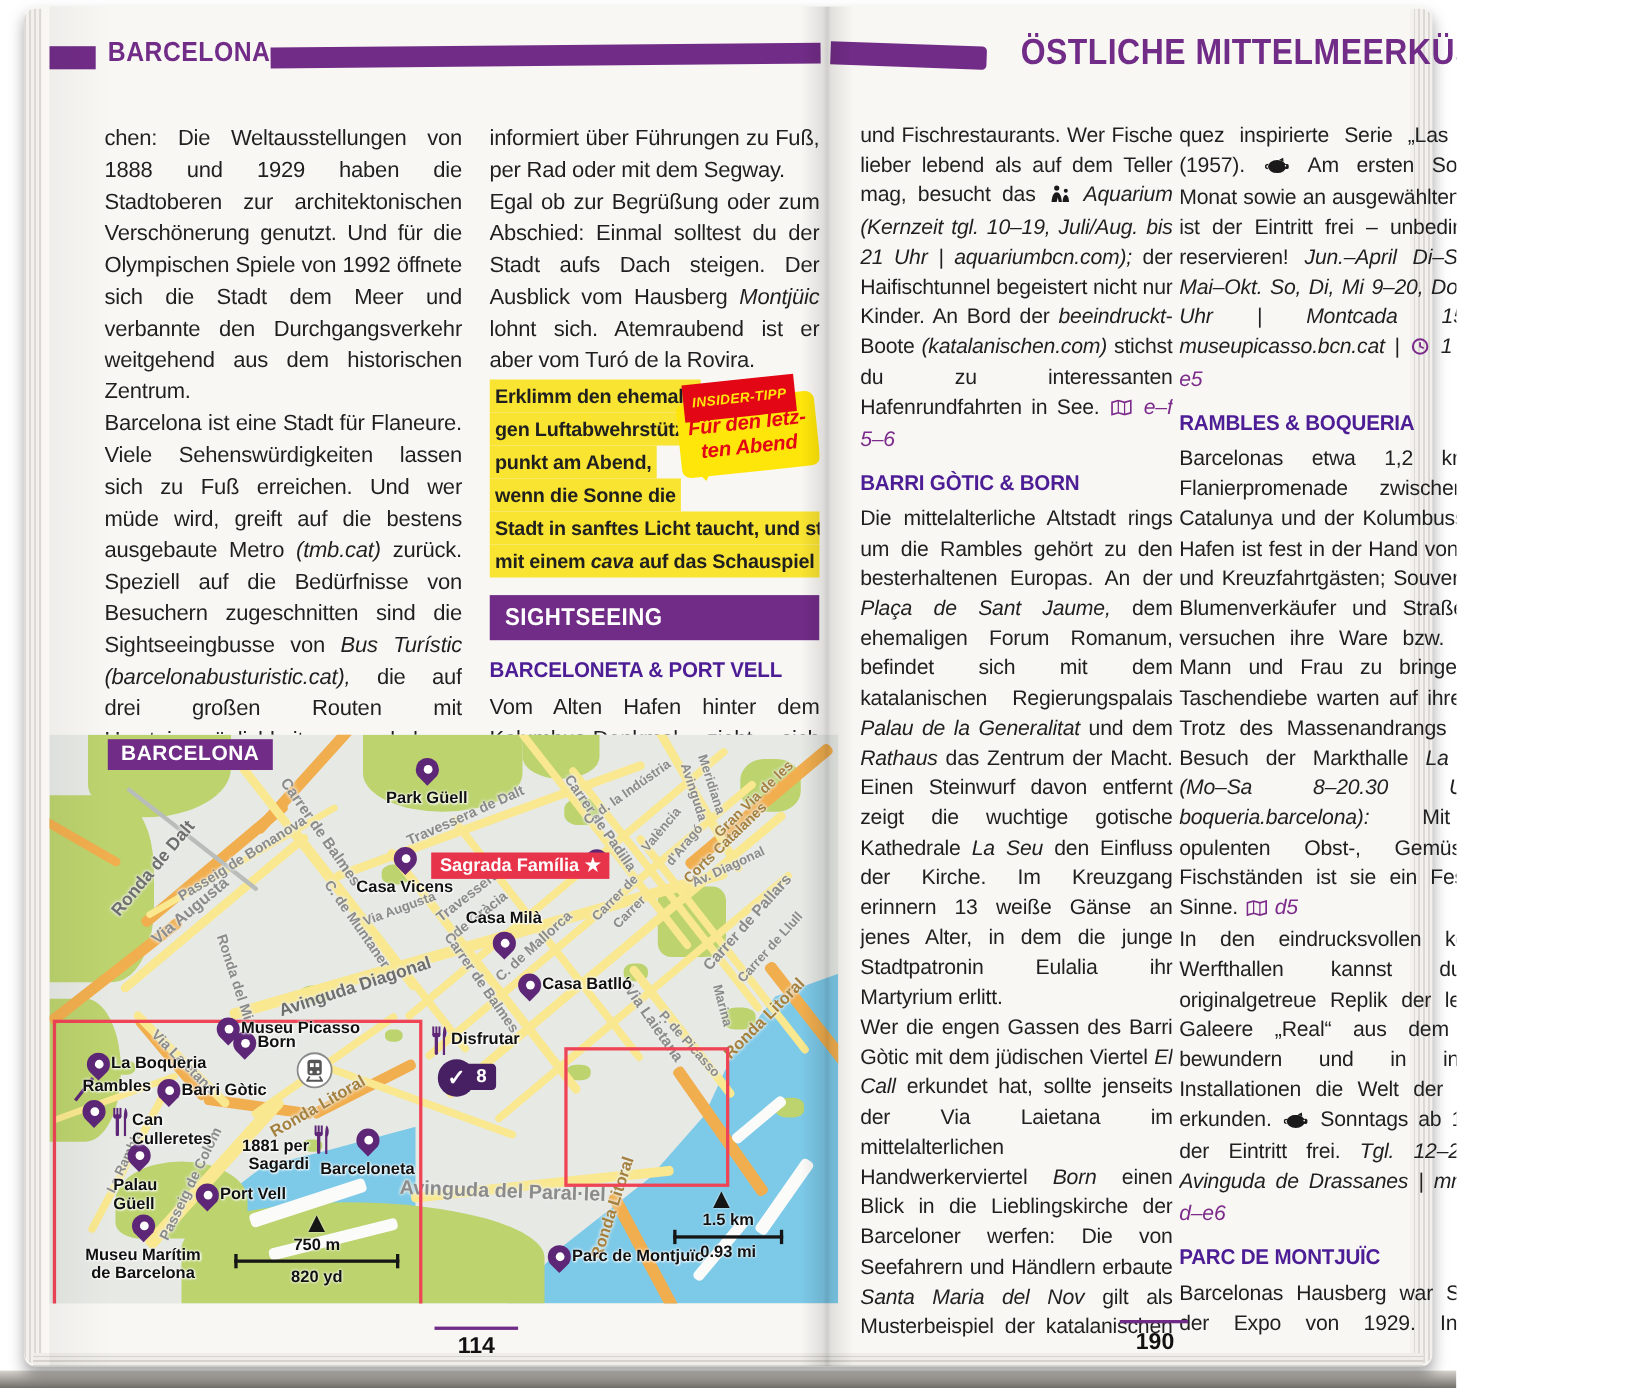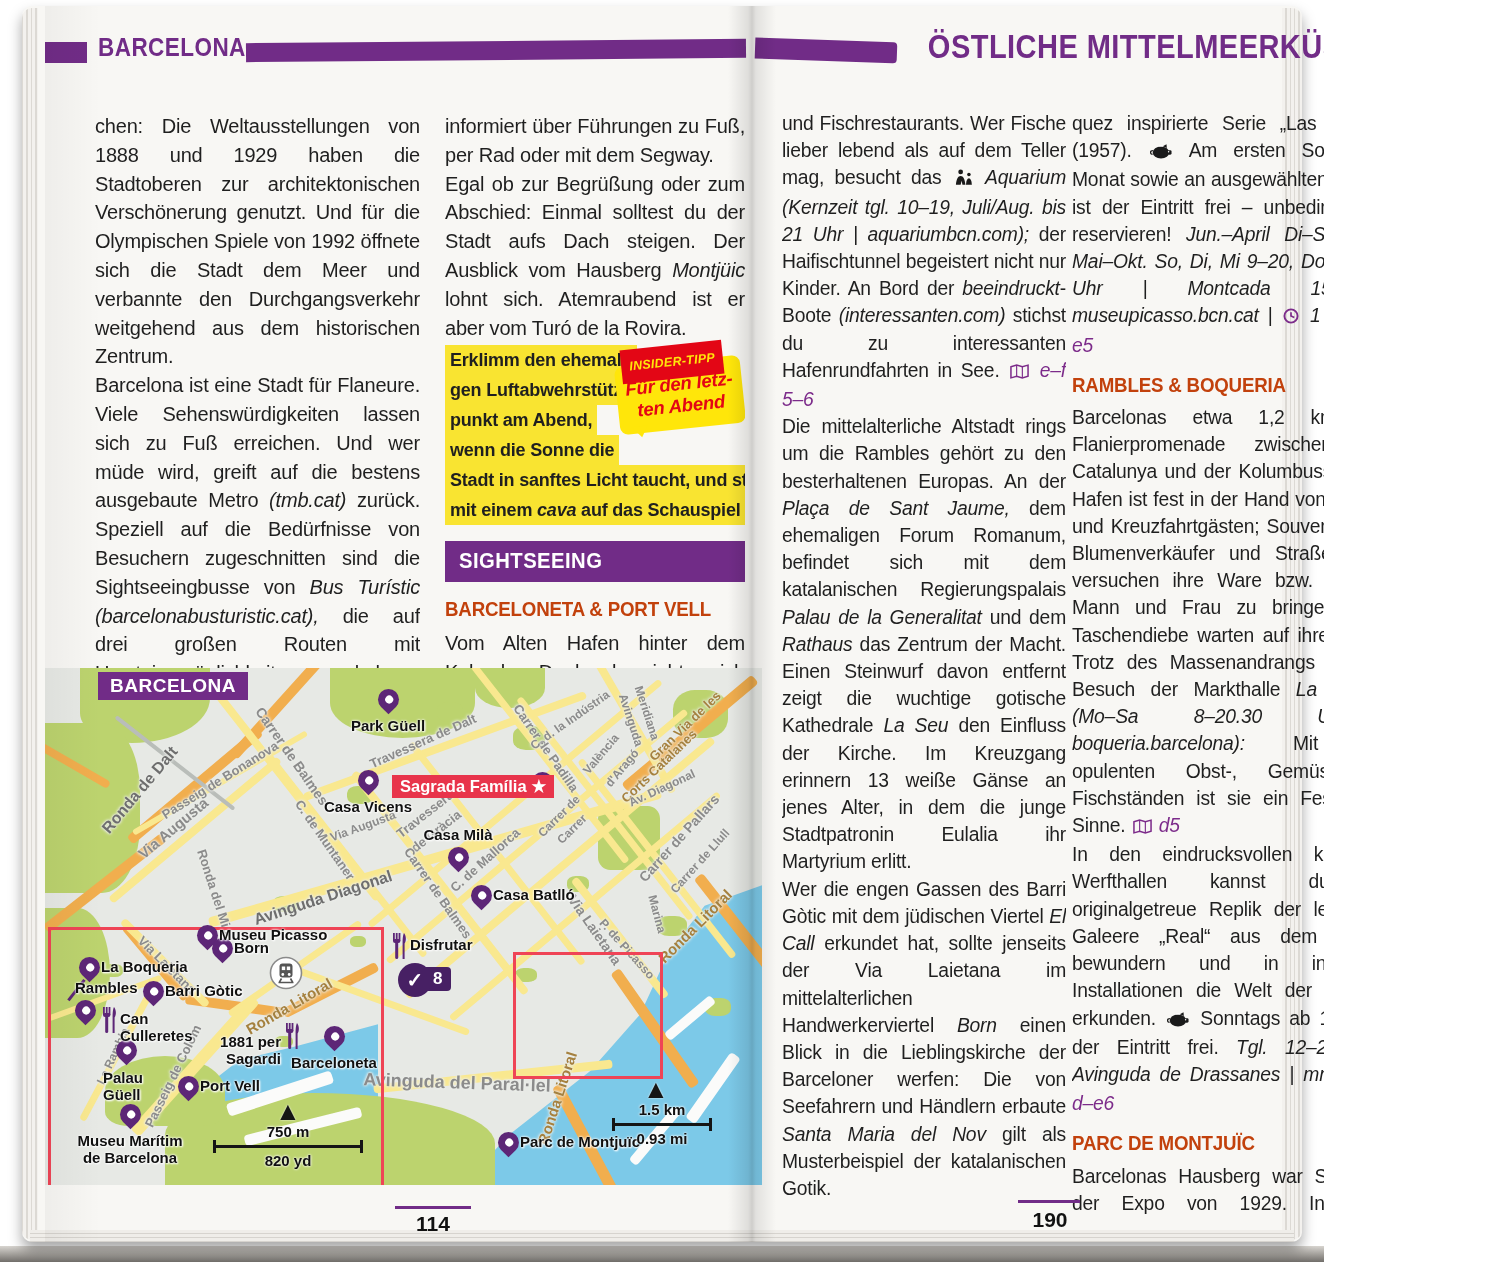--- a/index.html
+++ b/index.html
@@ -27,21 +27,21 @@
   .htitle>span{display:inline-block;transform:scaleX(.9);transform-origin:left center;letter-spacing:.5px;}
   .r-title{text-align:center;}
   .r-title>span{transform:scaleX(.88);transform-origin:center;}
 
   
   .col{position:absolute;overflow:hidden;text-align:justify;}
   .col-l{font-size:20px;line-height:28.8px;letter-spacing:-.2px;}
   .col-r{font-size:19.3px;line-height:27.2px;letter-spacing:-.2px;}
   .para{margin:0 0 0 0;}
   .para+.para{margin-top:0;}
-  .h{color:#c2410c;font-weight:bold;font-size:19.5px;margin:13px 0 5px;white-space:nowrap;}
+  .h{color:#4c1d95;font-weight:bold;font-size:19.5px;margin:13px 0 5px;white-space:nowrap;}
   .h>span{display:inline-block;transform:scaleX(.96);transform-origin:left center;}
   .sbar{background:#712c87;color:#fff;font-weight:bold;font-size:22px;padding:6px 0 6px 14px;margin:16px 0 10px;}
   .sbar>span{display:inline-block;transform:scaleX(.92);transform-origin:left center;letter-spacing:.5px;}
   .ref{color:#7c2b8a;font-style:italic;}
   .ic{display:inline-block;vertical-align:-2px;margin:0 2px;}
 
   
   .tip{position:relative;margin:3px 0 8px;font-size:18px;font-weight:600;line-height:30px;}
   .tip-line{display:table;background:#f9e431;padding:0 5px;white-space:nowrap;}
   .tip-badge{position:absolute;right:22px;top:0;background:#e30615;color:#ffe60a;font-weight:bold;
@@ -133,24 +133,25 @@
       <div class="sbar"><span>SIGHTSEEING</span></div>
       <div class="h"><span>BARCELONETA &amp; PORT VELL</span></div>
       <p class="para">Vom Alten Hafen hinter dem Kolumbus-Denkmal zieht sich eine Promenade zum beliebten Fischerviertel  mit Stadtstrand, Kneipen</p>
     </div>
   <div class="col col-r" id="r-col1" style="left:782px;top:110px;width:284px;height:1105px;">
       <p class="para">und Fischrestaurants. Wer Fische lieber lebend als auf dem Teller mag, besucht das <span class="ic"><svg width="19" height="17" viewBox="0 0 20 17" fill="#1a1a1a">
             <circle cx="7" cy="2.7" r="2.5"></circle>
             <path d="M2 16 C2.6 10 4.2 6.8 7 6.8 c2.8 0 4.4 3.2 5 9.2 l-3.1 0 -0.9-4.2 -1 4.2 Z"></path>
             <circle cx="15.7" cy="5.3" r="1.9"></circle>
             <path d="M12.6 16 c0.3-4.2 1.4-6.6 3.1-6.6 c1.7 0 2.8 2.4 3.1 6.6 Z"></path>
-          </svg></span> <i>Aquarium (Kernzeit tgl. 10–19, Juli/Aug. bis 21 Uhr | aquariumbcn.com);</i> der Haifischtunnel begeistert nicht nur Kinder. An Bord der <i>beeindruckt</i>-Boote <i>(interessanten.com)</i> stichst du zu interessanten Hafenrundfahrten in See. <span class="ic"><svg width="19" height="15" viewBox="0 0 20 15">
+          </svg></span> <i>Aquarium (Kernzeit tgl. 10–19, Juli/Aug. bis 21 Uhr | aquariumbcn.com);</i> der Haifischtunnel begeistert nicht nur Kinder. An Bord der <i>beeindruckt</i>-Boote <i>(katalanischen.com)</i> stichst du zu interessanten Hafenrundfahrten in See. <span class="ic"><svg width="19" height="15" viewBox="0 0 20 15">
             <path d="M1 2.5 L7 0.8 L13 2.5 L19 0.8 V12.5 L13 14.2 L7 12.5 L1 14.2 Z" fill="none" stroke="#7c2b8a" stroke-width="1.6"></path>
             <path d="M7 0.8 V12.5 M13 2.5 V14.2" stroke="#7c2b8a" stroke-width="1.2" fill="none"></path>
           </svg></span> <span class="ref">e–f 5–6</span></p>
+      <div class="h"><span>BARRI GÒTIC &amp; BORN</span></div>
       <p class="para">Die mittelalterliche Altstadt rings um die Rambles gehört zu den besterhaltenen Europas. An der <i>Plaça de Sant Jaume,</i> dem ehemaligen Forum Romanum, befindet sich mit dem katalanischen Regierungspalais <i>Palau de la Generalitat</i> und dem <i>Rathaus</i> das Zentrum der Macht. Einen Steinwurf davon entfernt zeigt die wuchtige gotische Kathedrale <i>La Seu</i> den Einfluss der Kirche. Im Kreuzgang erinnern 13 weiße Gänse an jenes Alter, in dem die junge Stadtpatronin Eulalia ihr Martyrium erlitt.</p>
       <p class="para">Wer die engen Gassen des Barri Gòtic mit dem jüdischen Viertel <i>El Call</i> erkundet hat, sollte jenseits der Via Laietana im mittelalterlichen Handwerkerviertel <i>Born</i> einen Blick in die Lieblingskirche der Barceloner werfen: Die von Seefahrern und Händlern erbaute <i>Santa Maria del Nov</i> gilt als Musterbeispiel der katalanischen Gotik.  </p>
     </div>
   <div class="col col-r" id="r-col2" style="left:1072px;top:110px;width:336px;height:1105px;">
       <p class="para">quez inspirierte Serie „Las Meninas“ (1957). <span class="ic"><svg width="22" height="15" viewBox="0 0 24 16" fill="#1a1a1a">
             <ellipse cx="12" cy="9" rx="9" ry="6.5"></ellipse>
             <rect x="19.5" y="6.5" width="4" height="5" rx="1.5"></rect>
             <path d="M14 2.2 l4 -2 l0.4 4 Z"></path>
             <path d="M3.2 7 q-2.6 0 -2.6 2 q0 2 2.2 2" fill="none" stroke="#1a1a1a" stroke-width="1.4"></path>
             <circle cx="20.3" cy="8.3" r="0.8" fill="#fff"></circle>

